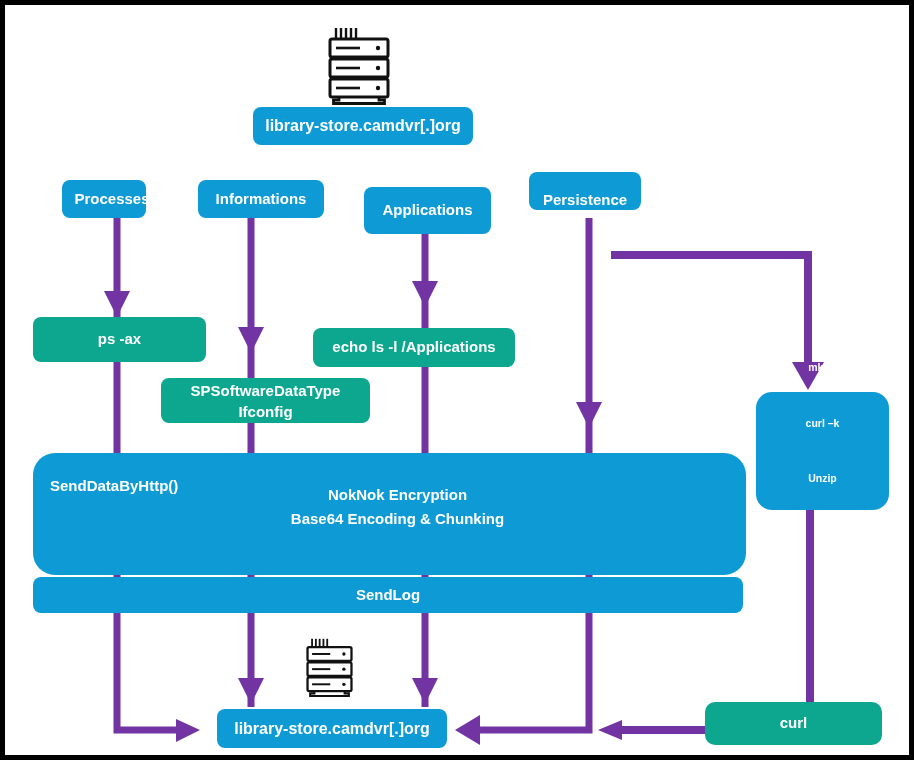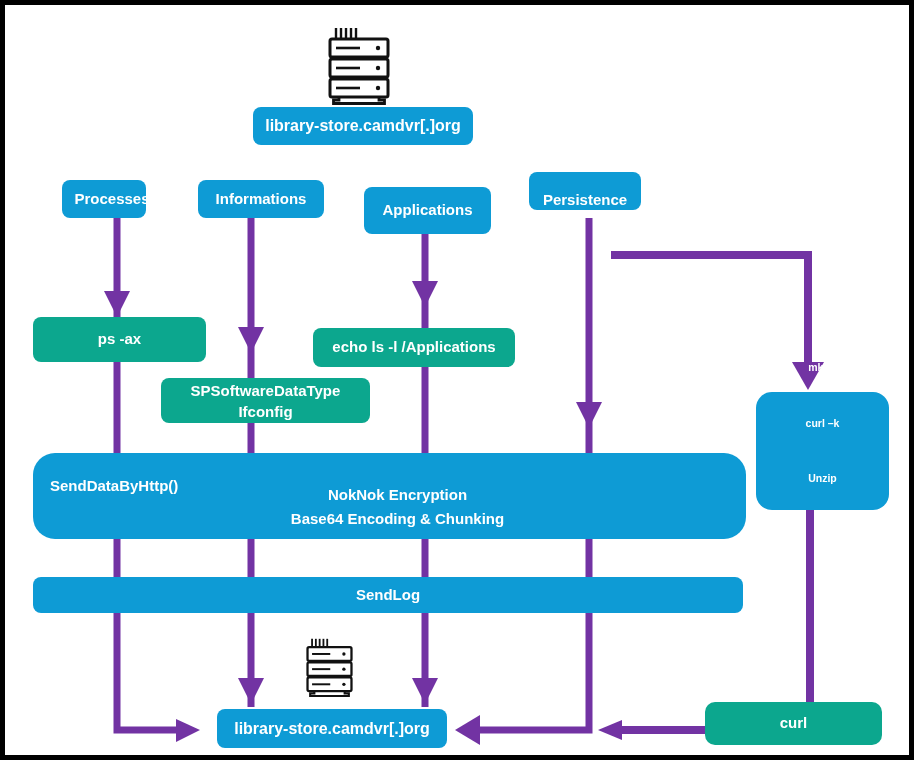--- a/index.html
+++ b/index.html
@@ -109,21 +109,21 @@
 
   <div class="box blue rmbox" style="left:756px;top:392px;width:133px;height:118px;">
     <span>Rm</span>
     <span>mkdir</span>
     <span>curl –k</span>
     <span>Unzip</span>
     <span>rm</span>
     <span>cp</span>
   </div>
 
-  <div class="box blue bigbox" style="left:33px;top:453px;width:713px;height:86px;">
+  <div class="box blue bigbox" style="left:33px;top:453px;width:713px;height:122px;">
     <span class="senddata">SendDataByHttp()</span>
     <div class="enc">
       <div>NokNok Encryption</div>
       <div>Base64 Encoding &amp; Chunking</div>
     </div>
   </div>
 
   <div class="box blue" style="left:33px;top:577px;width:710px;height:36px;">
     <span>SendLog</span>
   </div>

